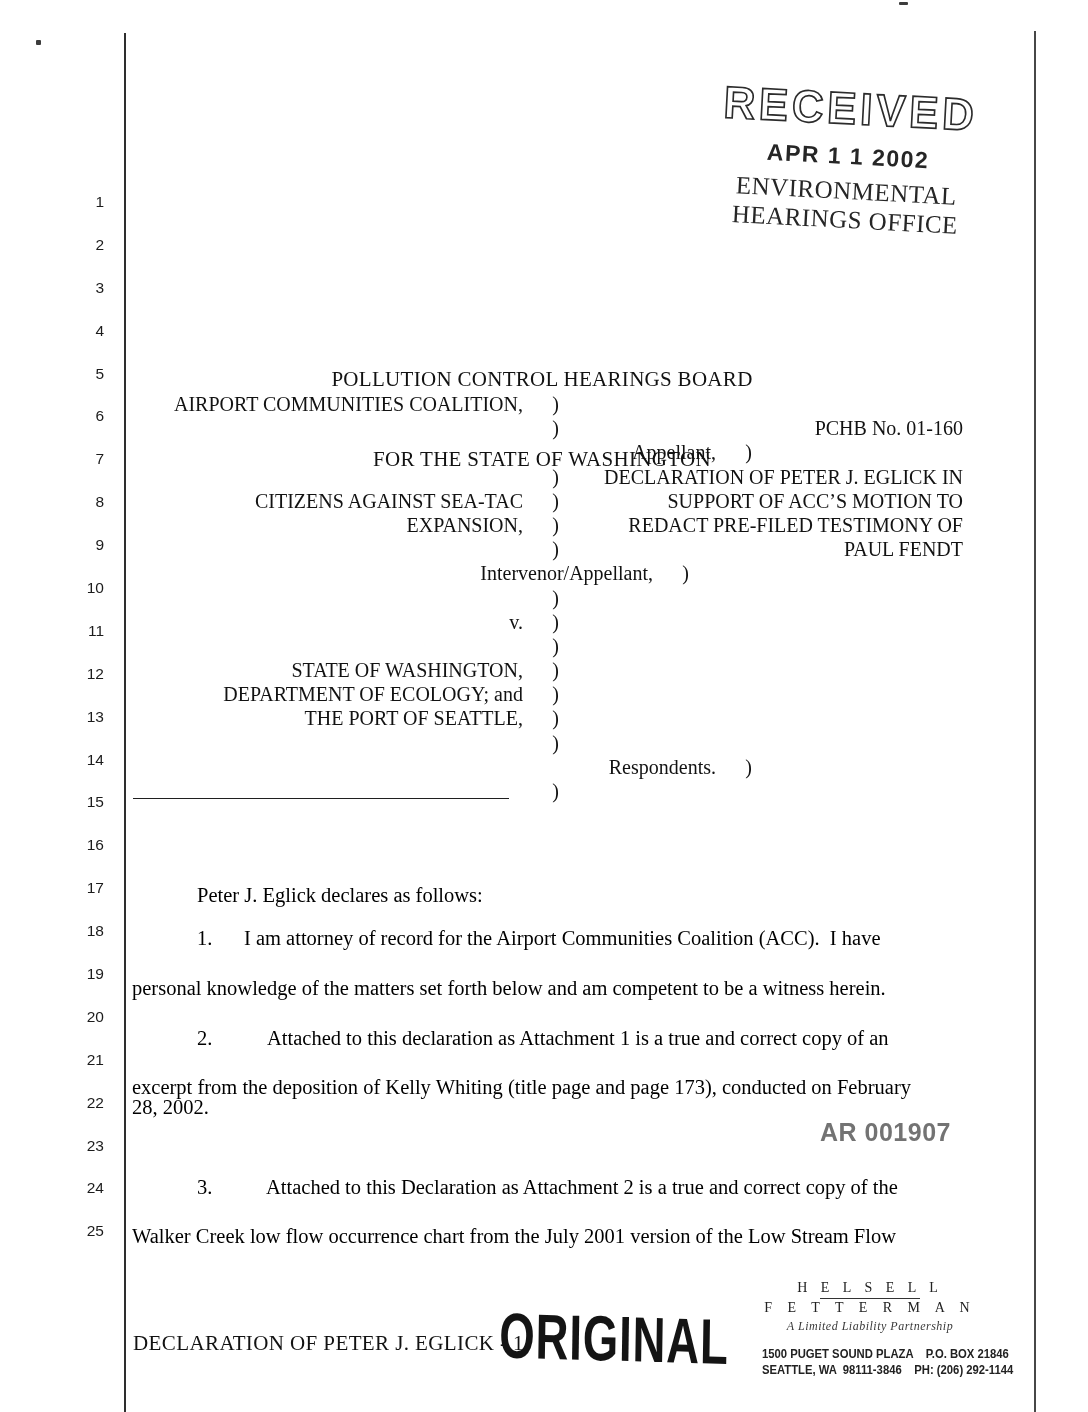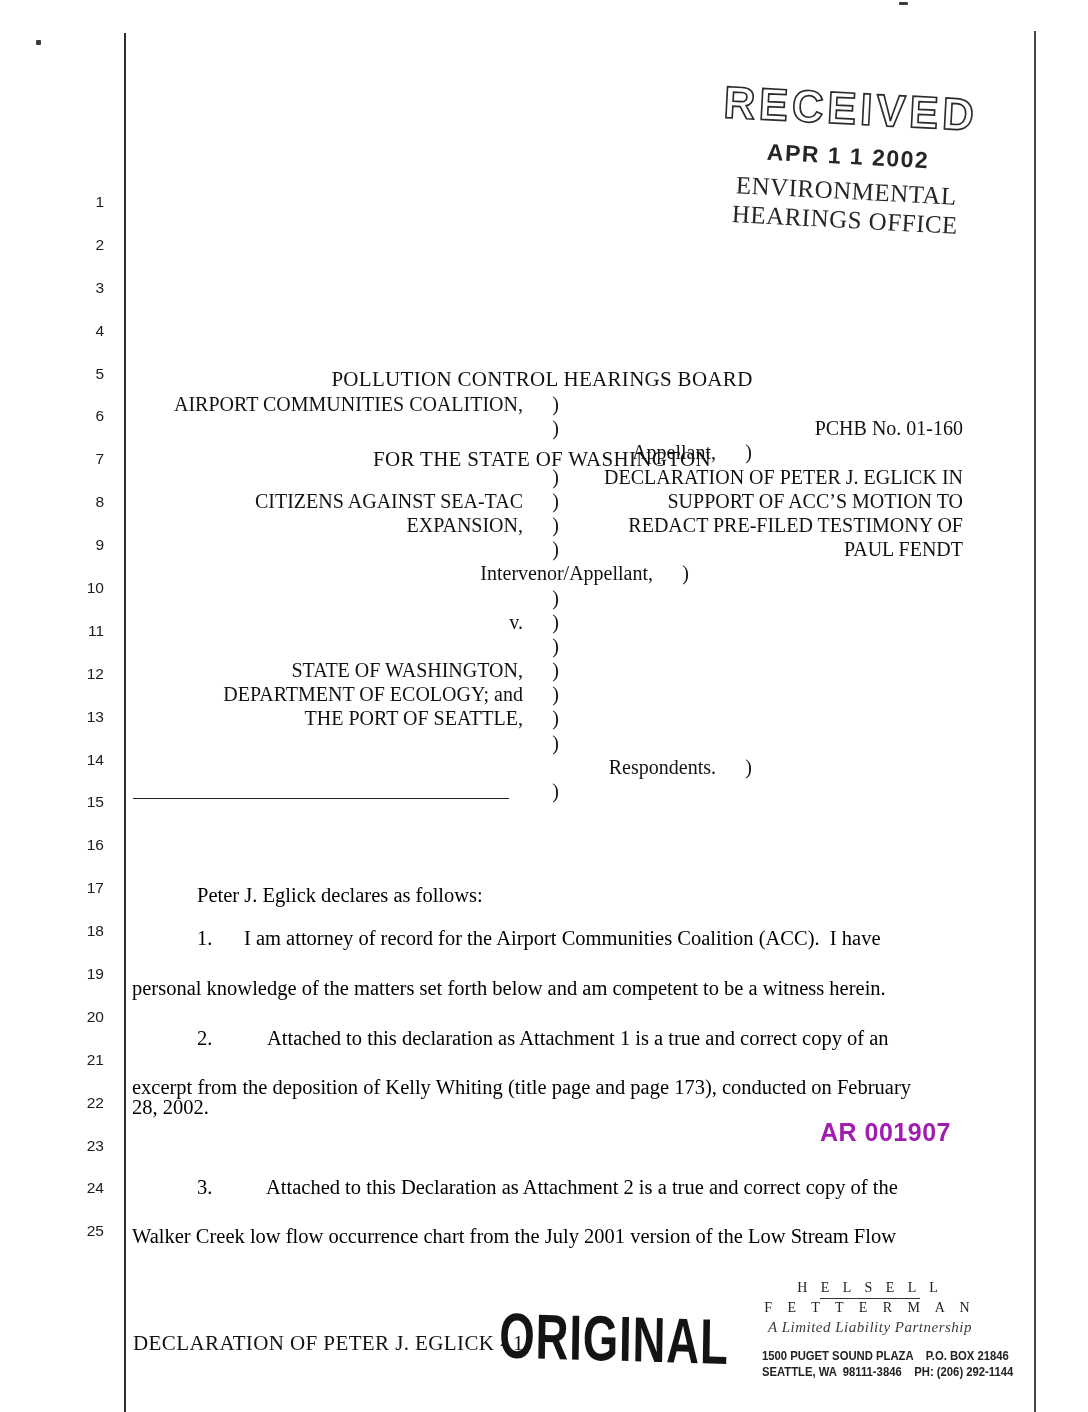--- a/index.html
+++ b/index.html
@@ -34,31 +34,31 @@
   .cap-left{width:390px;white-space:pre;}
   .cap-paren{width:36px;white-space:pre;}
   .cap-right{flex:1;white-space:pre;}
   .ind-a{padding-left:193px;}
   .ind-b{padding-left:130px;}
   .cap-underline{width:376px;height:19px;border-bottom:1.6px solid #1f1f1f;}
   
   .bodyline{font-size:20.5px;color:#000000;}
   
   #ar{left:820px;top:1118px;font-family:"Liberation Sans", sans-serif;font-weight:700;
-    font-size:25px;letter-spacing:.5px;color:#a21caf;}
+    font-size:25px;letter-spacing:.5px;color:#737373;}
   #orig{left:500px;top:1298px;font-family:"Liberation Sans", sans-serif;font-weight:700;
     font-size:57px;letter-spacing:1px;color:#141414;
     transform:scale(.8,1.12) rotate(1.2deg);transform-origin:left top;}
   
   #foot-title{left:133px;top:1331px;font-size:21px;letter-spacing:.4px;}
   #firm{position:absolute;left:755px;top:1280px;width:230px;text-align:center;color:#222;}
   #firm .nm1{font-size:14px;letter-spacing:5px;}
   #firm .rule{width:100px;margin:2px auto 1px auto;border-top:1.5px solid #333;}
   #firm .nm2{font-size:14px;letter-spacing:6px;margin-top:1px;}
-  #firm .sub{font-style:italic;font-size:15px;letter-spacing:.5px;margin-top:3px;color:#3a3a3a;}
+  #firm .sub{font-style:italic;font-size:12px;letter-spacing:.5px;margin-top:3px;color:#3a3a3a;}
   #firm .addr{font-family:"Liberation Sans", sans-serif;font-weight:600;font-size:12px;
     margin-top:2px;white-space:pre;transform:scaleX(.94);transform-origin:center;}
   #firm .addr.first{margin-top:13px;}
   .speck{position:absolute;background:#3c3c3c;border-radius:1px;}
 </style>
 </head>
 <body>
 
 <div id="page">
 

